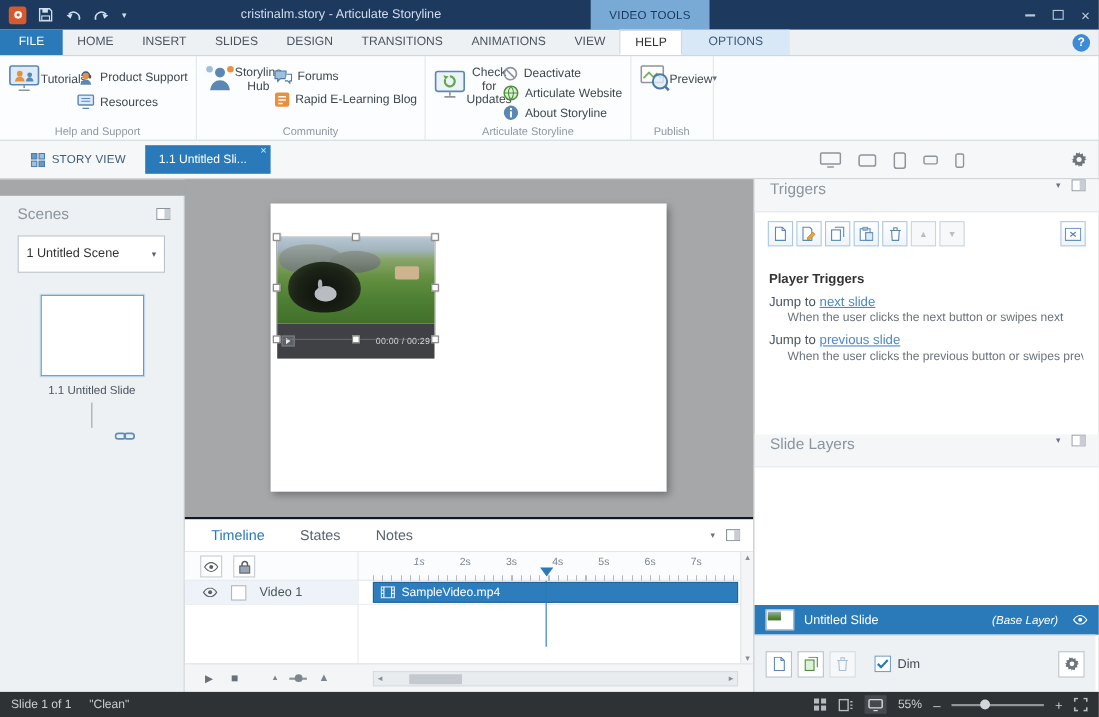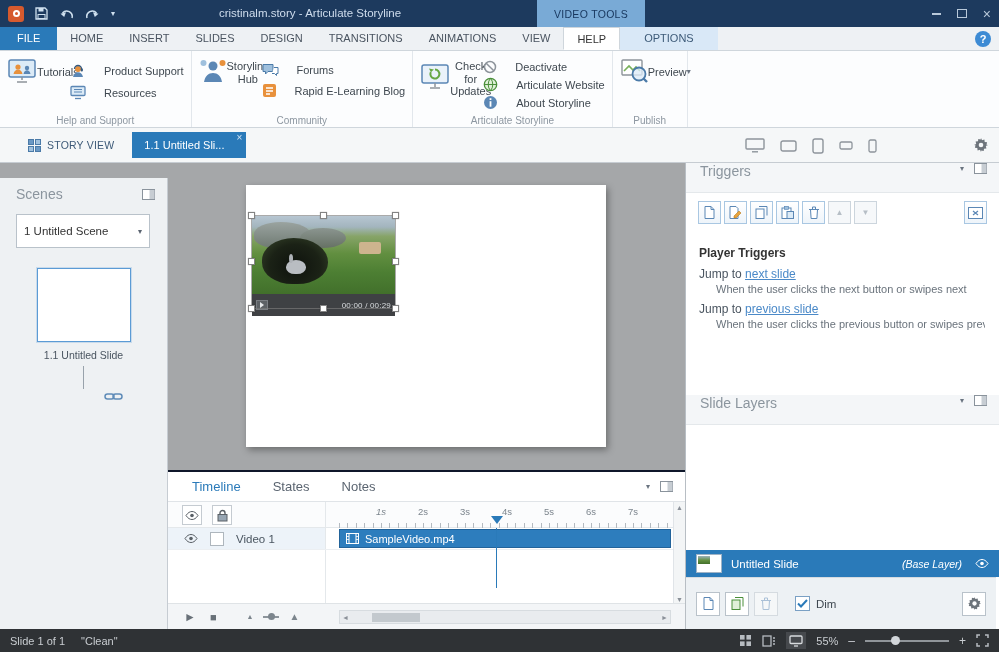--- a/index.html
+++ b/index.html
@@ -30,21 +30,21 @@
   .helpbtn{position:absolute;right:8px;top:4px;width:16px;height:16px;border-radius:50%;background:#3d8bd4;color:#fff;font-size:11px;font-weight:bold;text-align:center;line-height:16px;}
 
   
   .ribbon{position:absolute;top:51px;left:0;width:999px;height:77px;background:#fcfdfe;border-bottom:1px solid #cfd6dc;display:flex;}
   .rgroup{position:relative;display:flex;align-items:flex-start;padding:4px 7px 14px 7px;border-right:1px solid #e2e7ec;}
   .rg-label{position:absolute;bottom:1px;left:0;right:0;text-align:center;font-size:10px;color:#8d97a1;white-space:nowrap;}
   .bigbtn{display:flex;align-items:center;width:60px;padding-top:2px;font-size:11px;color:#3f4850;text-align:center;line-height:1.15;}
   .bigbtn .blabel{margin-top:3px;}
   .smallcol{display:flex;flex-direction:column;gap:6px;padding-top:8px;margin-left:3px;}
   .smallcol.tight{gap:3px;padding-top:5px;}
-  .smallbtn{display:flex;align-items:center;gap:18px;font-size:11px;color:#3f4850;white-space:nowrap;}
+  .smallbtn{display:flex;align-items:center;gap:5px;font-size:11px;color:#3f4850;white-space:nowrap;}
   .cdown{font-size:8px;color:#6a7480;line-height:1;margin-top:1px;}
 
   
   .viewbar{position:absolute;top:128px;left:0;width:999px;height:35px;background:#f5f7f8;border-bottom:1px solid #c6ccd2;display:flex;align-items:center;padding-left:18px;}
   .vtab-story{display:flex;align-items:center;gap:6px;color:#3d5a78;font-size:10.5px;letter-spacing:.2px;padding:0 10px;height:26px;}
   .vtab-active{position:relative;margin-left:8px;height:26px;line-height:26px;background:#2a7ab9;color:#fff;font-size:11px;padding:0 22px 0 12px;}
   .vtab-close{position:absolute;right:4px;top:0px;font-size:10px;line-height:12px;color:#cfe3f4;}
   .vb-devices{position:absolute;right:122px;top:0;height:35px;display:flex;align-items:center;gap:15px;}
   .vb-gear{position:absolute;right:10px;top:9px;}
 
@@ -64,21 +64,21 @@
   .slide{position:absolute;left:78px;top:22px;width:360px;height:262px;background:#fff;box-shadow:2px 3px 7px rgba(0,0,0,.35);}
   .mediagrp{position:absolute;left:6px;top:31px;width:143px;height:92px;outline:1px solid rgba(125,125,125,.65);}
   .vthumb{position:relative;width:143px;height:78px;overflow:hidden;
     background:linear-gradient(180deg,#b7c6d2 0%,#a3b5be 14%,#87a468 26%,#628f40 48%,#4d7f33 72%,#42702b 100%);}
   .rock1{position:absolute;left:2px;top:6px;width:58px;height:26px;border-radius:46% 54% 40% 40%;background:linear-gradient(180deg,#9aa3a0,#6f7a72);}
   .rock2{position:absolute;left:48px;top:12px;width:46px;height:20px;border-radius:50%;background:linear-gradient(180deg,#8b9590,#667164);}
   .cave{position:absolute;left:10px;top:22px;width:66px;height:46px;border-radius:48% 52% 46% 46%;background:radial-gradient(ellipse at 50% 62%,#0e120d 0%,#1b2216 55%,#39482c 100%);}
   .bunny{position:absolute;left:34px;top:44px;width:20px;height:14px;border-radius:50% 50% 45% 45%;background:#b9bdc2;}
   .bunny i{position:absolute;left:3px;top:-6px;width:4px;height:9px;border-radius:50%;background:#aeb2b7;display:block;}
   .bldg{position:absolute;right:14px;top:26px;width:22px;height:12px;background:#cdb48e;border-radius:2px;}
-  .vcbar{display:flex;align-items:center;width:143px;height:22px;background:#3f4144;padding:0 4px;}
+  .vcbar{display:flex;align-items:center;width:143px;height:32px;background:#3f4144;padding:0 4px;}
   .vc-play{width:12px;height:10px;background:#5d6165;border:1px solid #7a7e83;display:flex;align-items:center;justify-content:center;}
   .vc-play i{display:block;width:0;height:0;border-left:4px solid #e6e8ea;border-top:3px solid transparent;border-bottom:3px solid transparent;}
   .vc-time{margin-left:auto;font-size:8px;color:#d9dcdf;letter-spacing:.2px;}
   .handle{position:absolute;width:7px;height:7px;background:#fff;border:1px solid #838383;box-shadow:0 0 1px rgba(0,0,0,.35);}
   .h-nw{left:-4px;top:-4px;} .h-n{left:calc(50% - 4px);top:-4px;} .h-ne{right:-4px;top:-4px;}
   .h-w{left:-4px;top:calc(50% - 4px);} .h-e{right:-4px;top:calc(50% - 4px);}
   .h-sw{left:-4px;bottom:-4px;} .h-s{left:calc(50% - 4px);bottom:-4px;} .h-se{right:-4px;bottom:-4px;}
 
   
   .timeline{position:absolute;top:470px;left:168px;width:517px;height:159px;background:#fff;border-top:2px solid #0f172a;}

